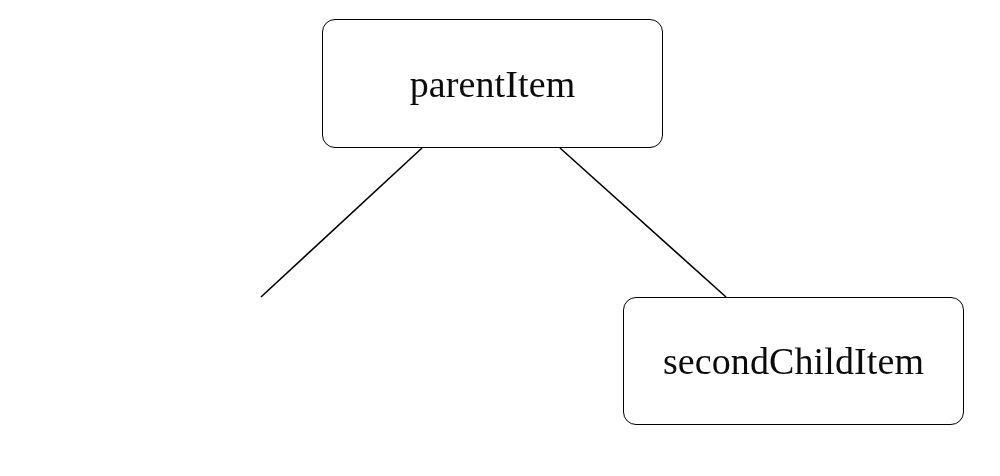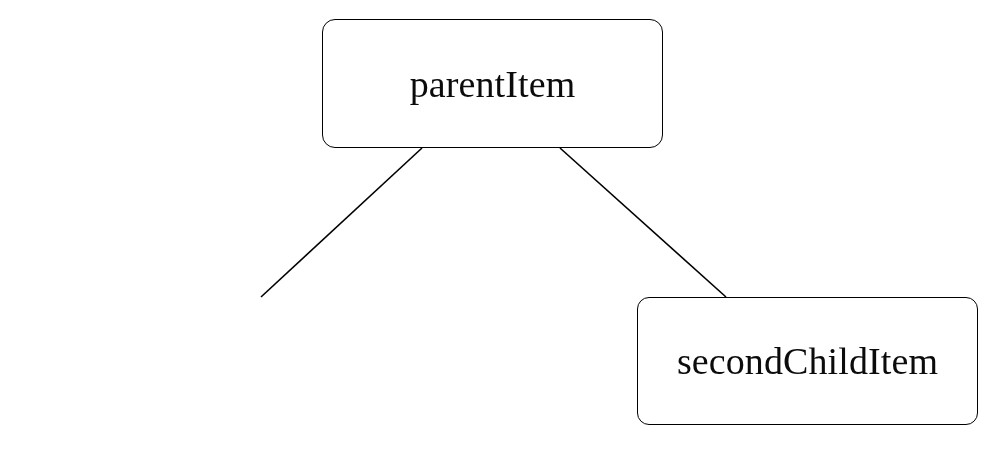--- a/index.html
+++ b/index.html
@@ -50,25 +50,24 @@
     width: 341px;
     height: 129px;
   }
   #node-first-child {
     left: 20px;
     top: 297px;
     width: 341px;
     height: 128px;
   }
   #node-second-child {
-    left: 637px;
+    left: 623px;
     top: 297px;
     width: 341px;
     height: 128px;
-    border-radius: 12px;
   }
 </style>
 </head>
 <body>
 
 <div id="canvas">
 
   <svg id="edge-layer" viewBox="0 0 1000 476" xmlns="http://www.w3.org/2000/svg">
     <line x1="422" y1="148" x2="261" y2="297" stroke="#000000" stroke-width="1.6" stroke-linecap="butt"></line>
     <line x1="560" y1="148" x2="726" y2="297" stroke="#000000" stroke-width="1.6" stroke-linecap="butt"></line>

